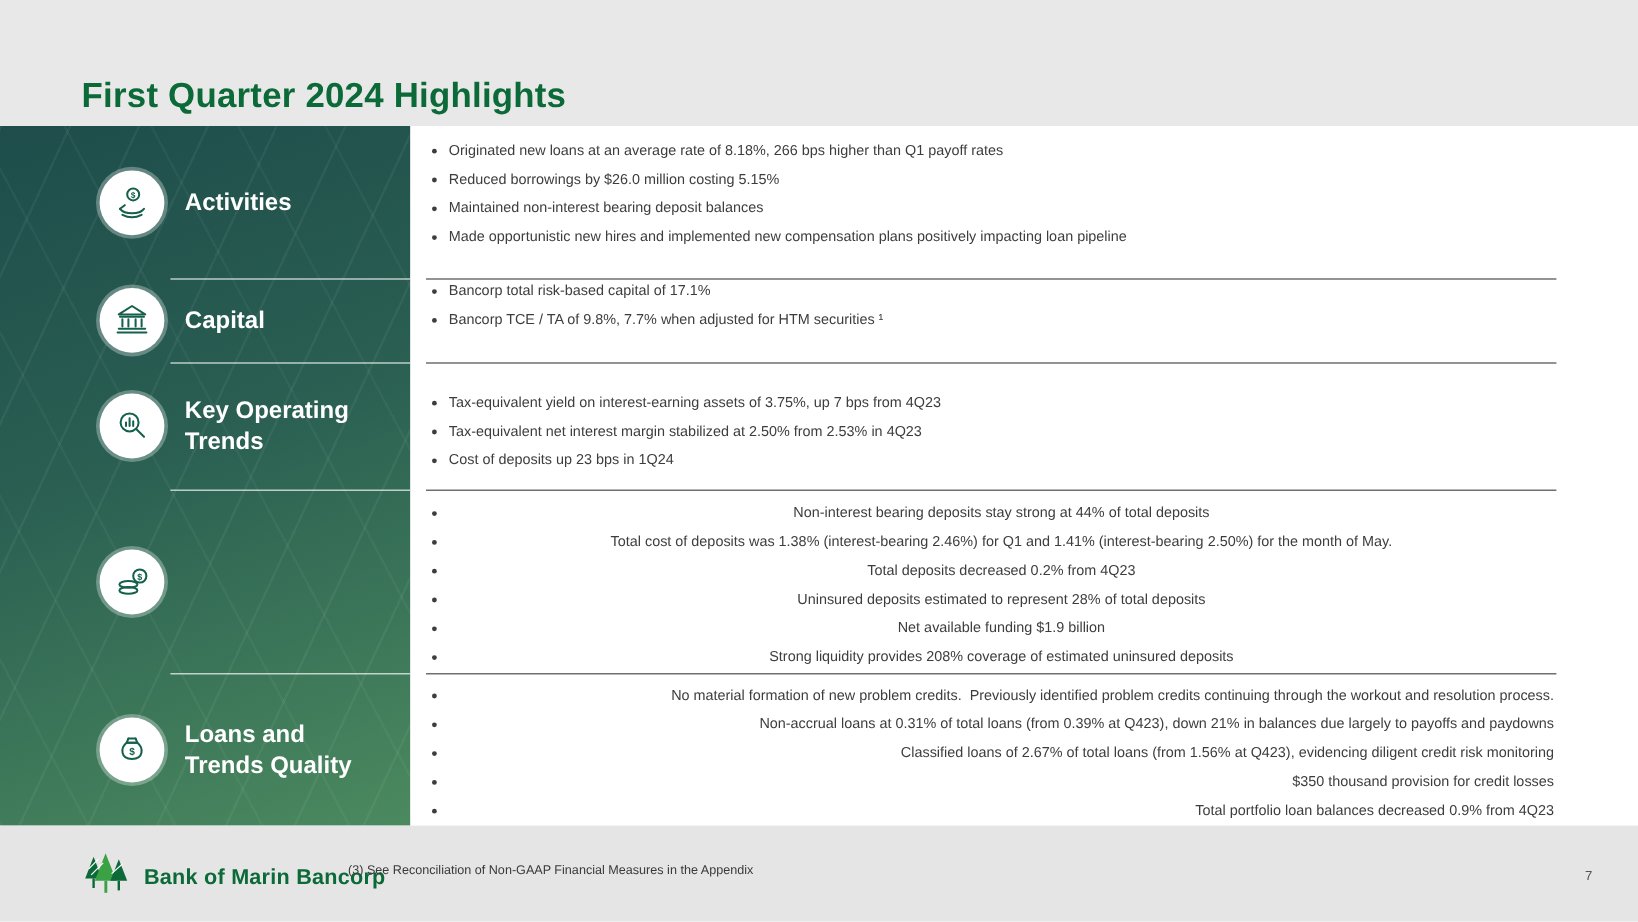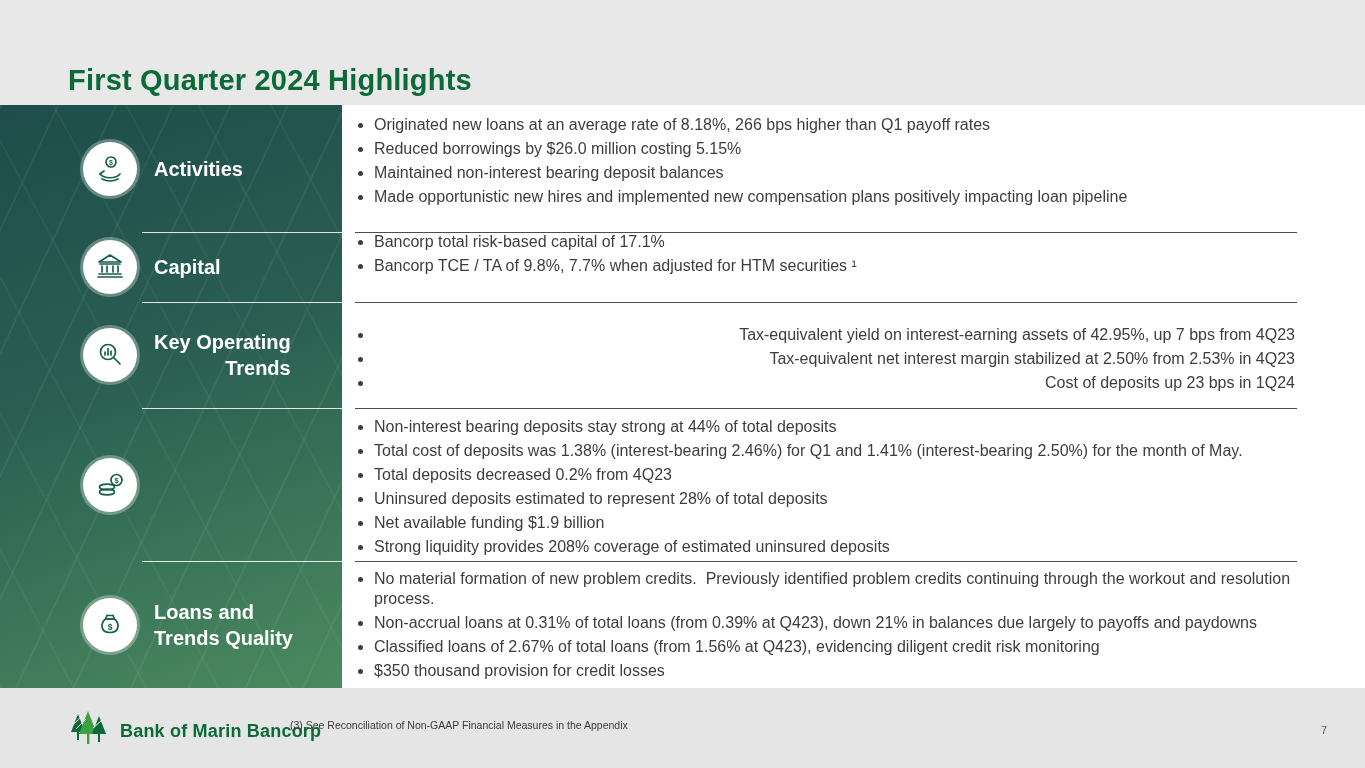--- a/index.html
+++ b/index.html
@@ -42,29 +42,29 @@
                box-shadow:0 0 0 3px rgba(255,255,255,0.30);position:relative;z-index:1;}
   .icon-circle svg{display:block;}
   .sb-label{margin-left:17px;color:#fff;font-size:20px;font-weight:bold;line-height:26px;
             white-space:pre-line;position:relative;z-index:1;}
 
   
   .content{position:relative;flex:1 1 auto;height:583px;background:#fff;}
   .ct-cell{position:relative;}
   .ct-divider{position:absolute;top:0;left:13px;right:68px;height:1px;background:var(--divider-dark);}
   .bullets{margin:0;padding:0 70px 0 32px;list-style:disc;color:var(--body-text);}
-  .bullets li{font-size:16px;line-height:20px;margin:0 0 4px 0;color:var(--body-text);}
+  .bullets li{font-size:12px;line-height:20px;margin:0 0 4px 0;color:var(--body-text);}
   .ct-cell:nth-child(1) .bullets{padding-top:10px;}
   .ct-cell:nth-child(2) .bullets{}
   .ct-cell:nth-child(3) .bullets{padding-top:23px;}
   .ct-cell:nth-child(4) .bullets{padding-top:9px;}
-  .ct-cell:nth-child(5) .bullets{padding-top:8px;}
-
-  
-  .h1{height:127px;} .h2{height:70px;} .h3{height:106px;text-align:right;} .h4{height:153px;} .h5{height:127px;}
+  .ct-cell:nth-child(5) .bullets{padding-top:8px;text-align:right;}
+
+  
+  .h1{height:127px;} .h2{height:70px;} .h3{height:106px;} .h4{height:153px;text-align:center;} .h5{height:127px;}
 
   
   .footer{position:absolute;left:0;top:688px;width:100%;height:80px;background:#e5e5e5;}
   .logo{position:absolute;left:68px;top:22px;display:flex;align-items:center;}
   .logo-text{margin-left:8px;font-size:18px;font-weight:bold;color:var(--title-green);letter-spacing:0.2px;}
   .footnote{position:absolute;left:290px;top:31px;font-size:10.5px;color:#3a3a3a;}
   .page-number{position:absolute;right:38px;top:36px;font-size:11px;color:#555;}
 </style>
 </head>
 <body>
@@ -159,21 +159,21 @@
       <div class="ct-cell h2">
         <div class="ct-divider"></div>
         <ul class="bullets">
             <li>Bancorp total risk-based capital of 17.1%</li>
             <li>Bancorp TCE / TA of 9.8%, 7.7% when adjusted for HTM securities ¹</li>
           </ul>
       </div>
       <div class="ct-cell h3">
         <div class="ct-divider"></div>
         <ul class="bullets">
-            <li>Tax-equivalent yield on interest-earning assets of 42.95%, up 7 bps from 4Q23</li>
+            <li>Tax-equivalent yield on interest-earning assets of 3.75%, up 7 bps from 4Q23</li>
             <li>Tax-equivalent net interest margin stabilized at 2.50% from 2.53% in 4Q23</li>
             <li>Cost of deposits up 23 bps in 1Q24</li>
           </ul>
       </div>
       <div class="ct-cell h4">
         <div class="ct-divider"></div>
         <ul class="bullets">
             <li>Non-interest bearing deposits stay strong at 44% of total deposits</li>
             <li>Total cost of deposits was 1.38% (interest-bearing 2.46%) for Q1 and 1.41% (interest-bearing 2.50%) for the month of May.</li>
             <li>Total deposits decreased 0.2% from 4Q23</li>

